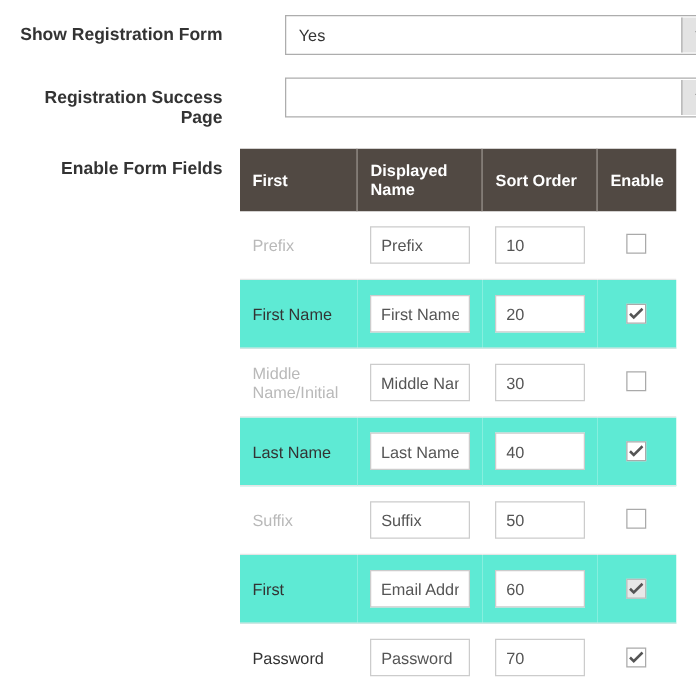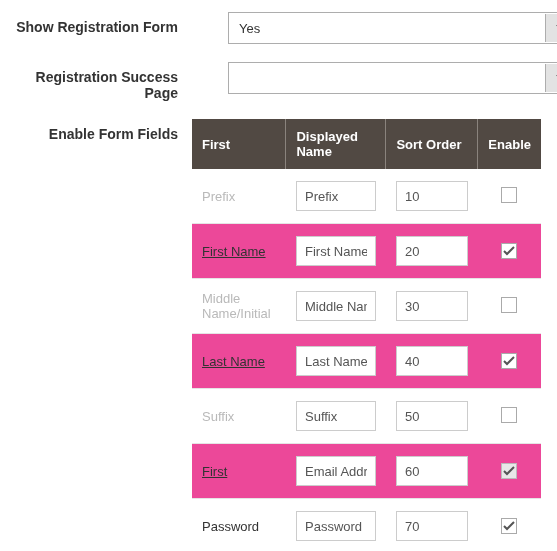--- a/index.html
+++ b/index.html
@@ -77,21 +77,21 @@
     padding: 10px 10px;
     border-right: 1px solid #8a837d;
   }
   table.fields thead th:last-child { border-right: none; }
   table.fields tbody td {
     padding: 12px 10px;
     border-bottom: 1px solid #e5e5e5;
     font-size: 13px;
     vertical-align: middle;
   }
-  table.fields tbody tr.alt td { background: #ec4899; text-decoration: underline; }
+  table.fields tbody tr.alt td { background: #5eead4; }
   .field-name { color: #333; }
   .field-name.disabled { color: #b9b9b9; }
   input.txt {
     width: 100%;
     height: 30px;
     border: 1px solid #ccc;
     padding: 0 8px;
     font-size: 13px;
     color: #555;
   }

